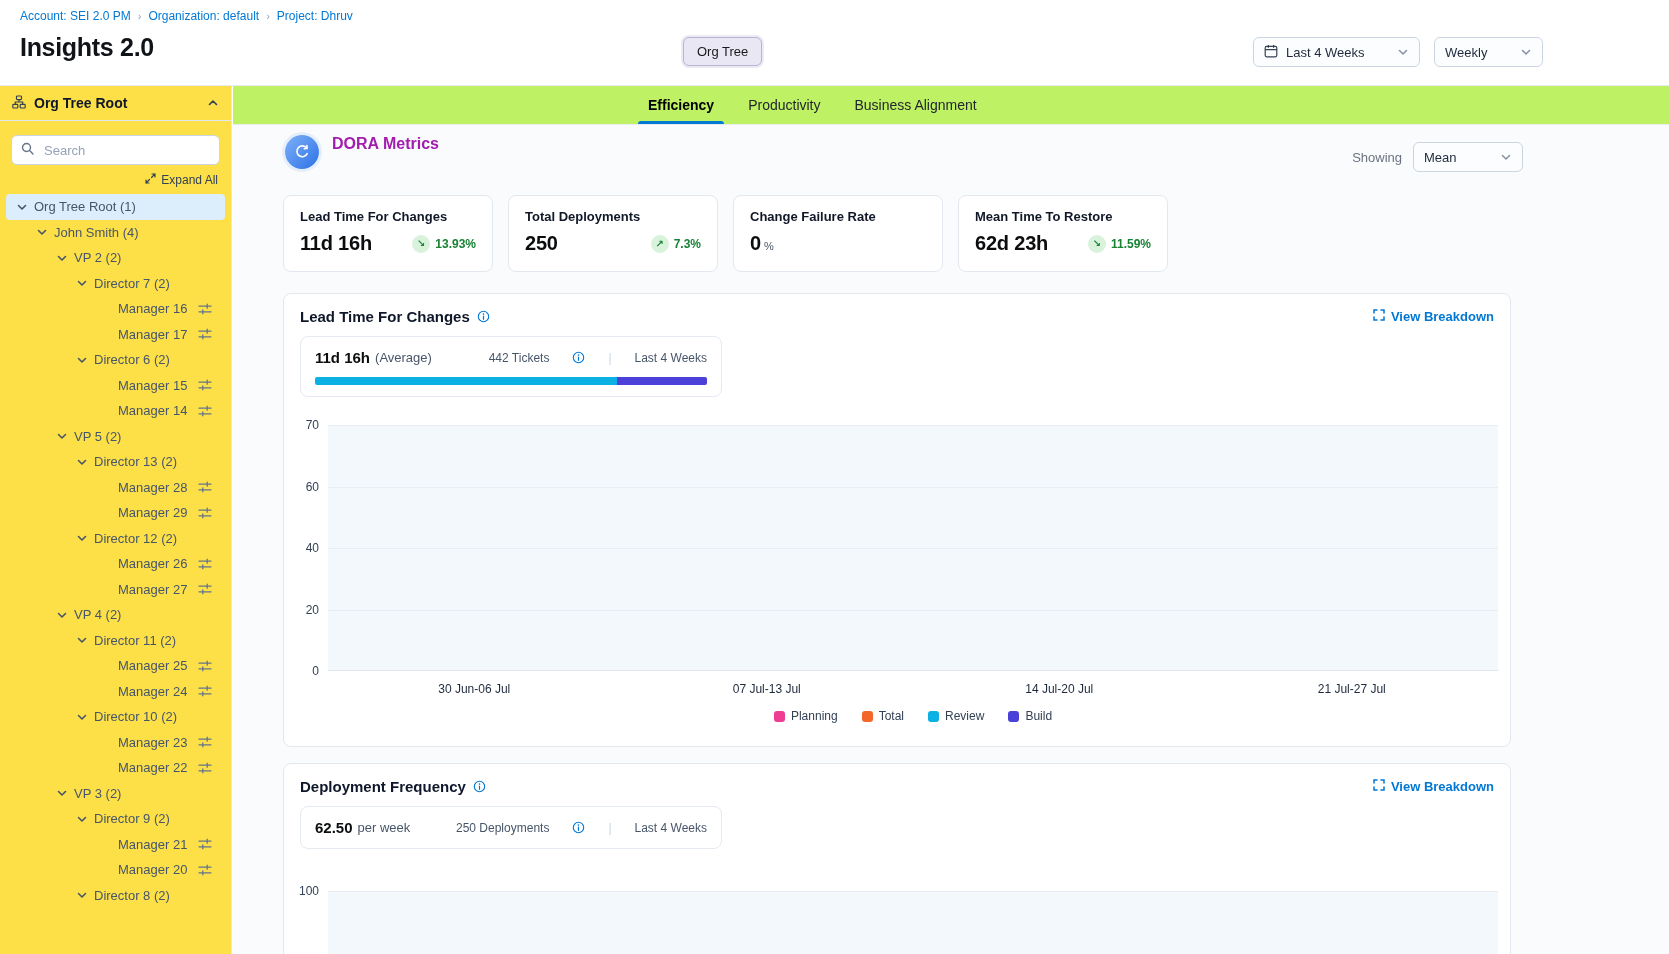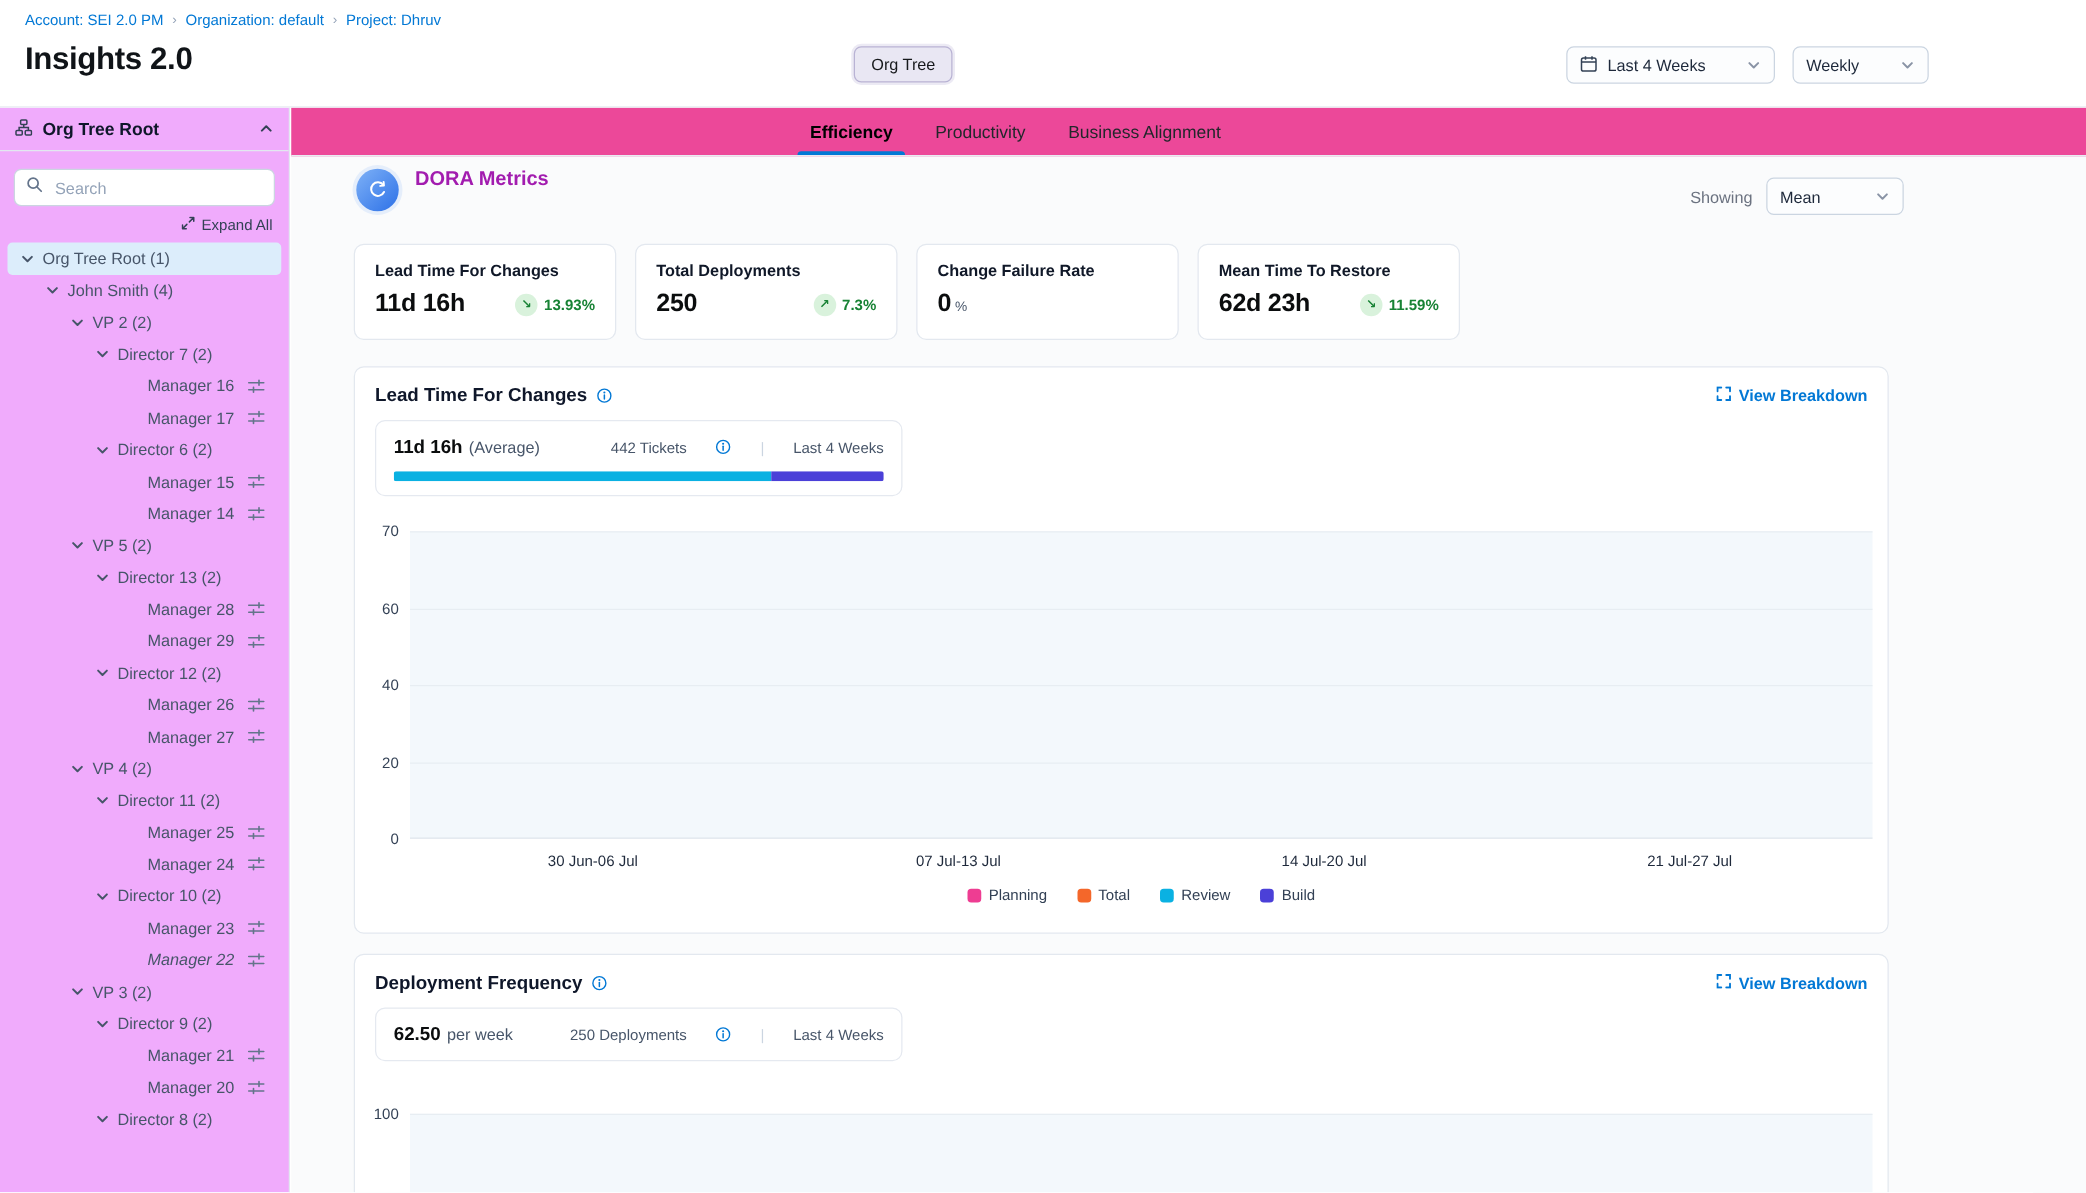--- a/index.html
+++ b/index.html
@@ -12,39 +12,39 @@
   .breadcrumb .crumb{color:#0278D5;cursor:pointer;text-decoration:none;}
   .breadcrumb .sep{color:#94A3B8;font-size:11px;}
   .page-title{position:absolute;left:20px;top:33px;margin:0;font-size:25px;font-weight:700;color:#101418;letter-spacing:-0.3px;}
   .org-tree-btn{position:absolute;left:683px;top:37px;height:29px;padding:0 13px;background:#E9E7F3;border:1px solid #B9B3D4;box-shadow:0 0 0 2px rgba(186,180,214,.28);border-radius:6px;font-size:13px;color:#17191C;font-family:inherit;cursor:pointer;}
   .select{position:absolute;top:37px;height:30px;background:#FCFDFE;border:1px solid #CBD5E1;border-radius:6px;display:flex;align-items:center;gap:8px;padding:0 10px;font-size:13px;color:#1E293B;box-sizing:border-box;cursor:pointer;}
   .select .chev{display:flex;color:#8A94A6;margin-left:auto;}
   .select.daterange{left:1253px;width:167px;}
   .select.weekly{left:1434px;width:109px;}
 
   
-  .sidebar{position:absolute;left:0;top:86px;width:232px;bottom:0;background:#f0abfc;border-right:1px solid #E2E8F0;box-sizing:border-box;overflow:hidden;}
+  .sidebar{position:absolute;left:0;top:86px;width:232px;bottom:0;background:#fde047;border-right:1px solid #E2E8F0;box-sizing:border-box;overflow:hidden;}
   .sb-head{height:34px;display:flex;align-items:center;gap:8px;padding:0 12px;border-bottom:1px solid #E2E8F0;font-size:14px;font-weight:700;color:#0F172A;}
   .sb-head .grow{flex:1;}
   .sb-head .collapse{display:flex;color:#334155;cursor:pointer;transform:rotate(180deg);}
   .search-box{margin:14px 11px 0;height:30px;border:1px solid #CBD5E1;border-radius:6px;display:flex;align-items:center;gap:8px;padding:0 9px;box-sizing:border-box;background:#fff;}
   .search-box input{border:0;outline:0;flex:1;font-size:13px;color:#334155;font-family:inherit;background:transparent;}
   .search-box input::placeholder{color:#94A3B8;}
   .expand-all{display:flex;justify-content:flex-end;align-items:center;gap:5px;padding:8px 13px 0;font-size:12px;color:#334155;cursor:pointer;}
   .tree{margin-top:7px;}
   .tree-row{height:25.5px;display:flex;align-items:center;font-size:13px;color:#475569;margin:0 6px;border-radius:4px;box-sizing:border-box;position:relative;cursor:pointer;white-space:nowrap;}
   .tree-row.selected{background:#DCEDFB;}
   .tree-row .caret{width:14px;display:flex;color:#475569;flex:none;}
   .tree-row .spacer{width:18px;flex:none;}
   .tree-row .lbl{margin-left:4px;}
   .tree-row .ficon{position:absolute;right:13px;display:flex;color:#64748B;cursor:pointer;}
 
   
   .main{position:absolute;left:233px;top:86px;right:0;bottom:0;background:#FAFBFC;}
-  .tabbar{position:relative;height:39px;background:#ec4899;border-bottom:1px solid #E8ECF1;box-sizing:border-box;}
+  .tabbar{position:relative;height:39px;background:#bef264;border-bottom:1px solid #E8ECF1;box-sizing:border-box;}
   .tabs{position:absolute;left:413px;top:0;height:100%;display:flex;gap:30px;}
   .tab{display:flex;align-items:center;font-size:14px;color:#22272B;cursor:pointer;position:relative;padding:0 2px;}
   .tab.active{font-weight:700;color:#000;}
   .tab.active::after{content:"";position:absolute;left:-8px;right:-8px;bottom:0;height:3px;background:#0278D5;border-radius:3px 3px 0 0;}
   .content{position:absolute;left:0;top:39px;right:0;bottom:0;overflow:hidden;}
 
   
   .dora-head{position:absolute;left:52px;top:10px;display:flex;gap:13px;align-items:flex-start;}
   .dora-ic{width:34px;height:34px;border-radius:50%;background:linear-gradient(135deg,#7EB1F7,#2D71E7);display:flex;align-items:center;justify-content:center;flex:none;box-shadow:0 0 0 3px #E5EEFB;}
   .dora-titles h2{margin:0;font-size:16px;font-weight:700;color:#a21caf;}
@@ -359,21 +359,21 @@
         <div class="tree-row" style="padding-left: 90px;">
           <span class="spacer"></span>
           <span class="lbl">Manager 23</span>
           <span class="ficon">
             <svg width="14" height="12" viewBox="0 0 14 12" fill="none" stroke="currentColor" stroke-width="1.3" stroke-linecap="round">
               <path d="M1 3.2h12M1 8.8h12"></path>
               <path d="M9.2 1.2v4M4.8 6.8v4"></path>
             </svg>
           </span>
         </div>
-        <div class="tree-row" style="padding-left: 90px; font-style: italic;">
+        <div class="tree-row" style="padding-left: 90px;">
           <span class="spacer"></span>
           <span class="lbl">Manager 22</span>
           <span class="ficon">
             <svg width="14" height="12" viewBox="0 0 14 12" fill="none" stroke="currentColor" stroke-width="1.3" stroke-linecap="round">
               <path d="M1 3.2h12M1 8.8h12"></path>
               <path d="M9.2 1.2v4M4.8 6.8v4"></path>
             </svg>
           </span>
         </div>
         <div class="tree-row" style="padding-left: 50px;">

